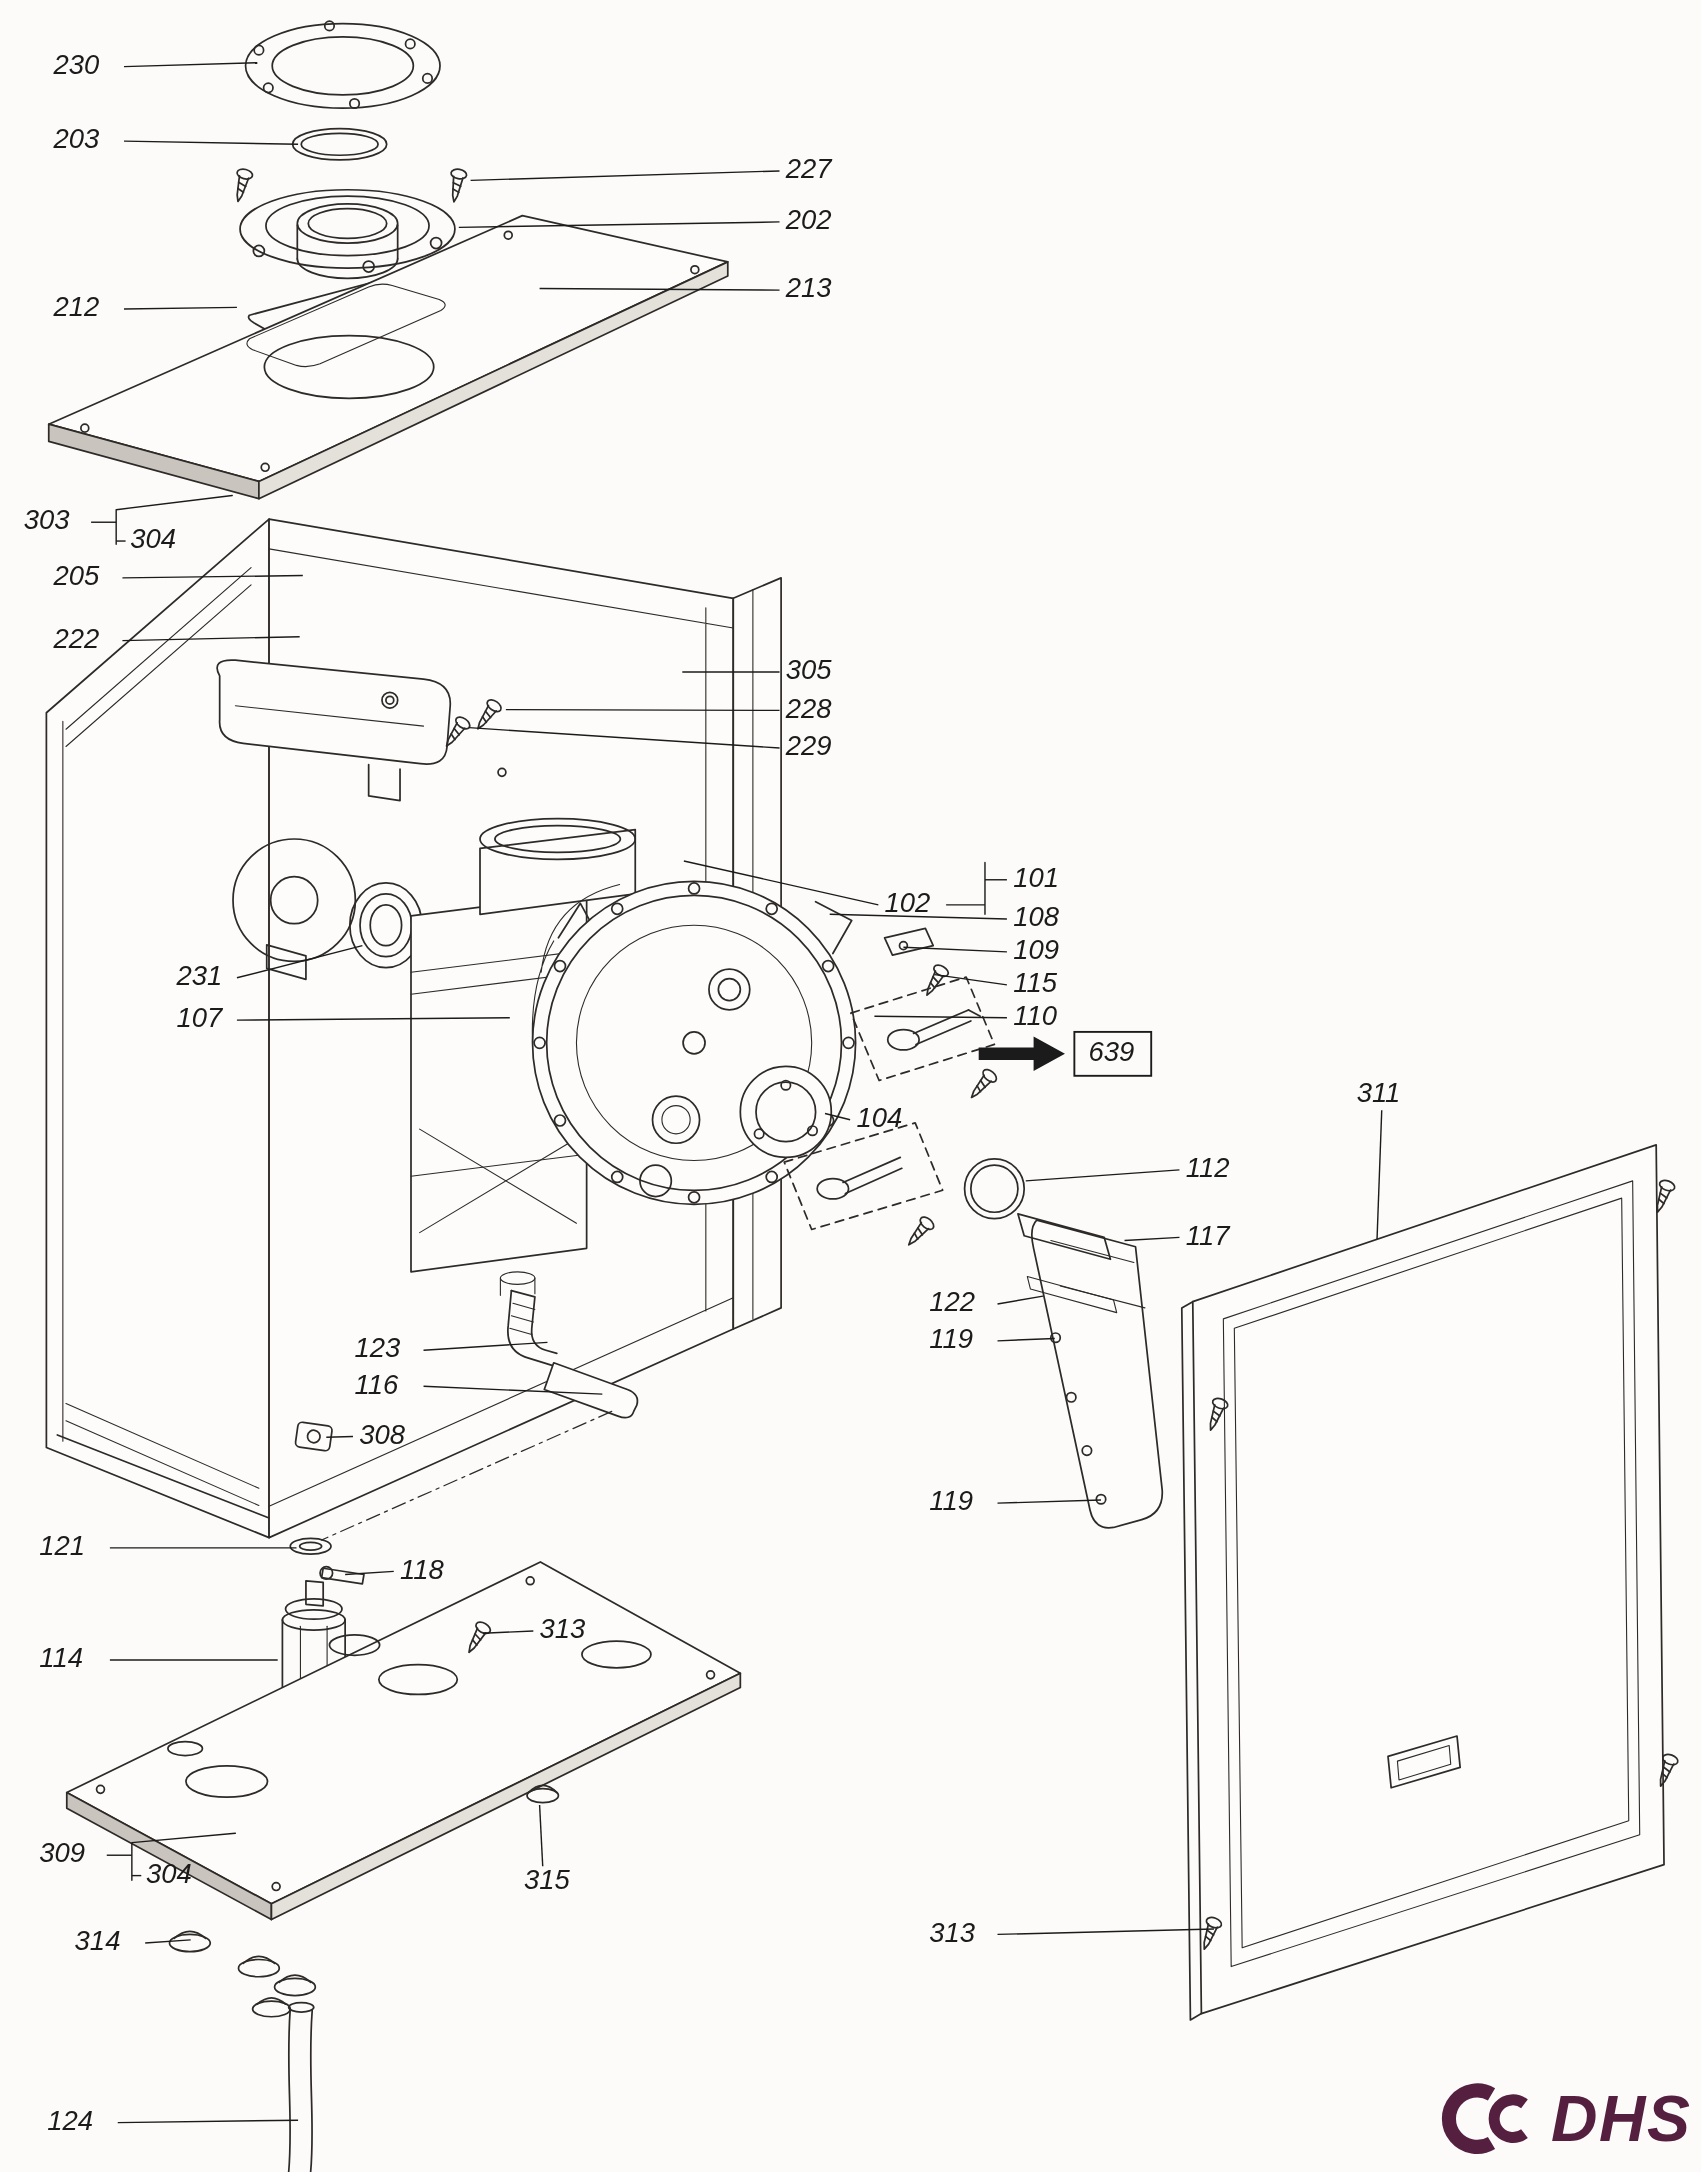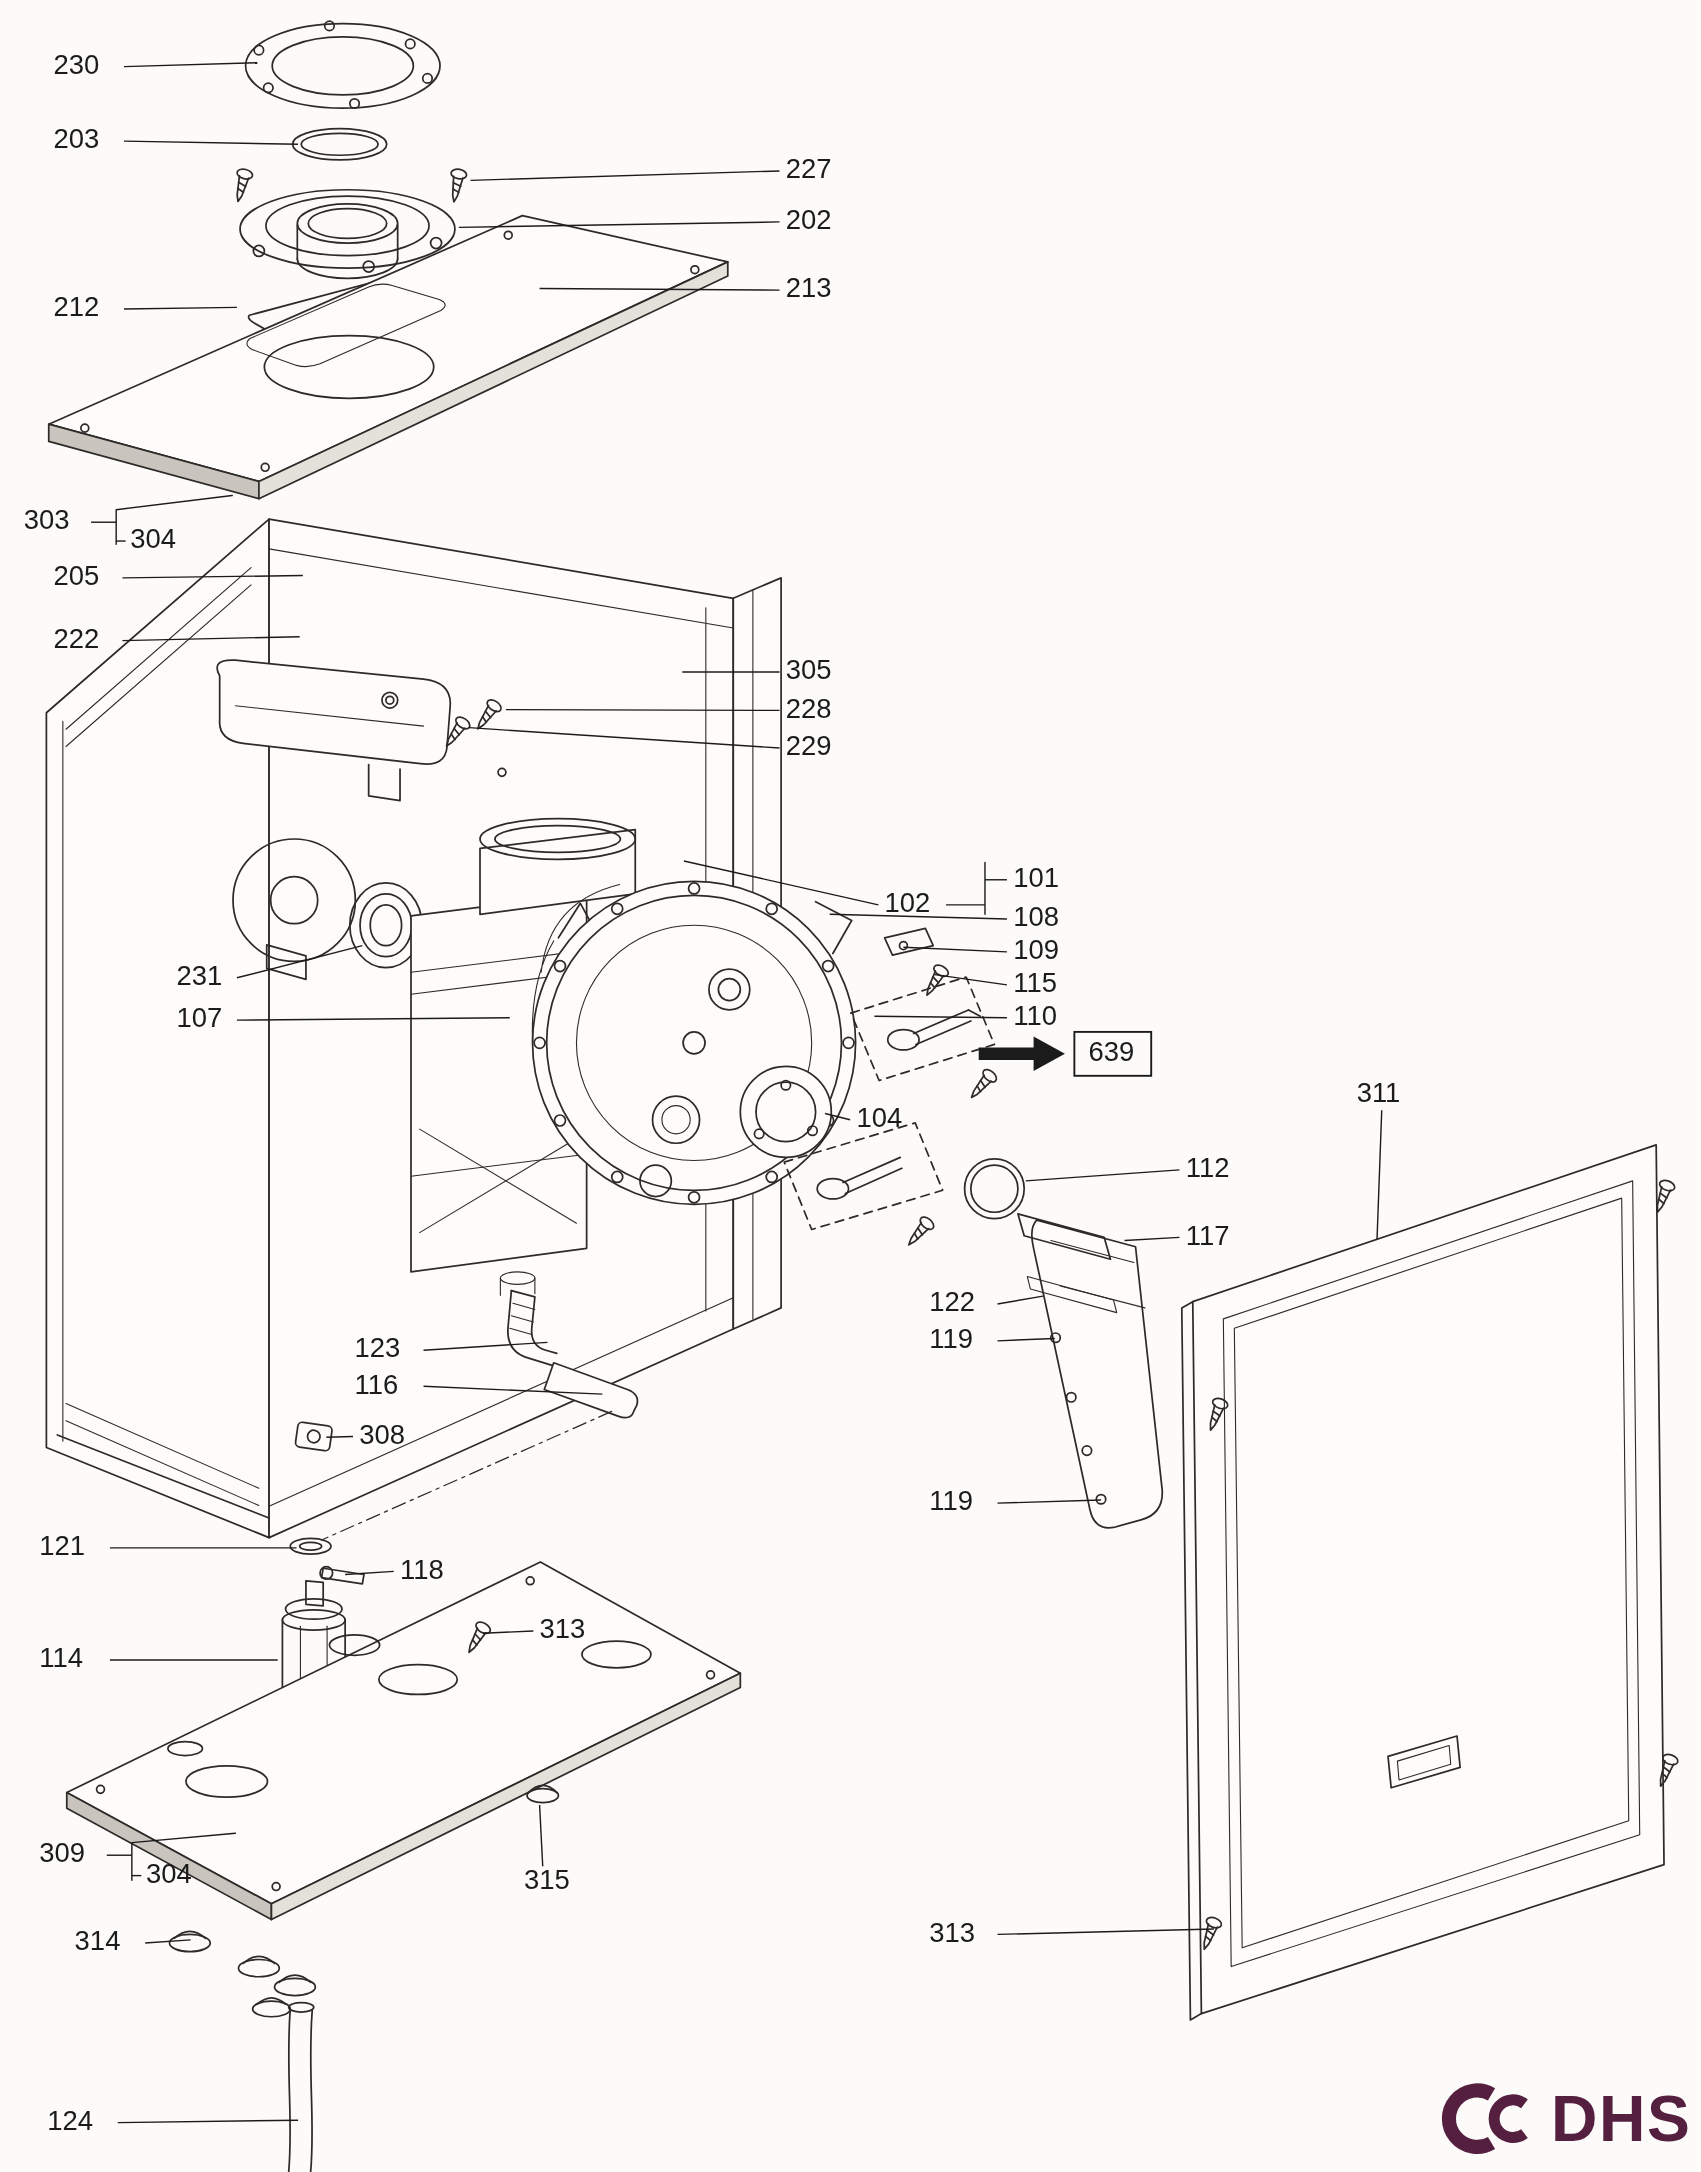--- a/index.html
+++ b/index.html
@@ -1,17 +1,17 @@
 <!DOCTYPE html>
 <html style="font-size:12.5px"><head>
 <meta charset="utf-8">
 <style>
   html,body{margin:0;padding:0;background:#ffffff;}
   .page{width:1701px;height:2172px;position:relative;background:#fcfbf9;overflow:hidden;
-        font-family:"Liberation Sans",sans-serif;}
+        font-family:"Liberation Sans",sans-serif;font-style:italic;}
   svg{display:block;}
   .callout{font-family:"Liberation Sans",sans-serif;font-size:35px;}
   .leader{stroke:#1b1b1b;stroke-width:1.8;fill:none;}
   .thin{stroke-width:1.4;}
   .dashdot{stroke-dasharray:18 7 4 7;stroke-width:1.6;}
   .dashed{stroke-dasharray:11 8;}
   .calloutbox{fill:none;stroke:#1b1b1b;stroke-width:2.4;}
 </style>
 </head>
 <body>

